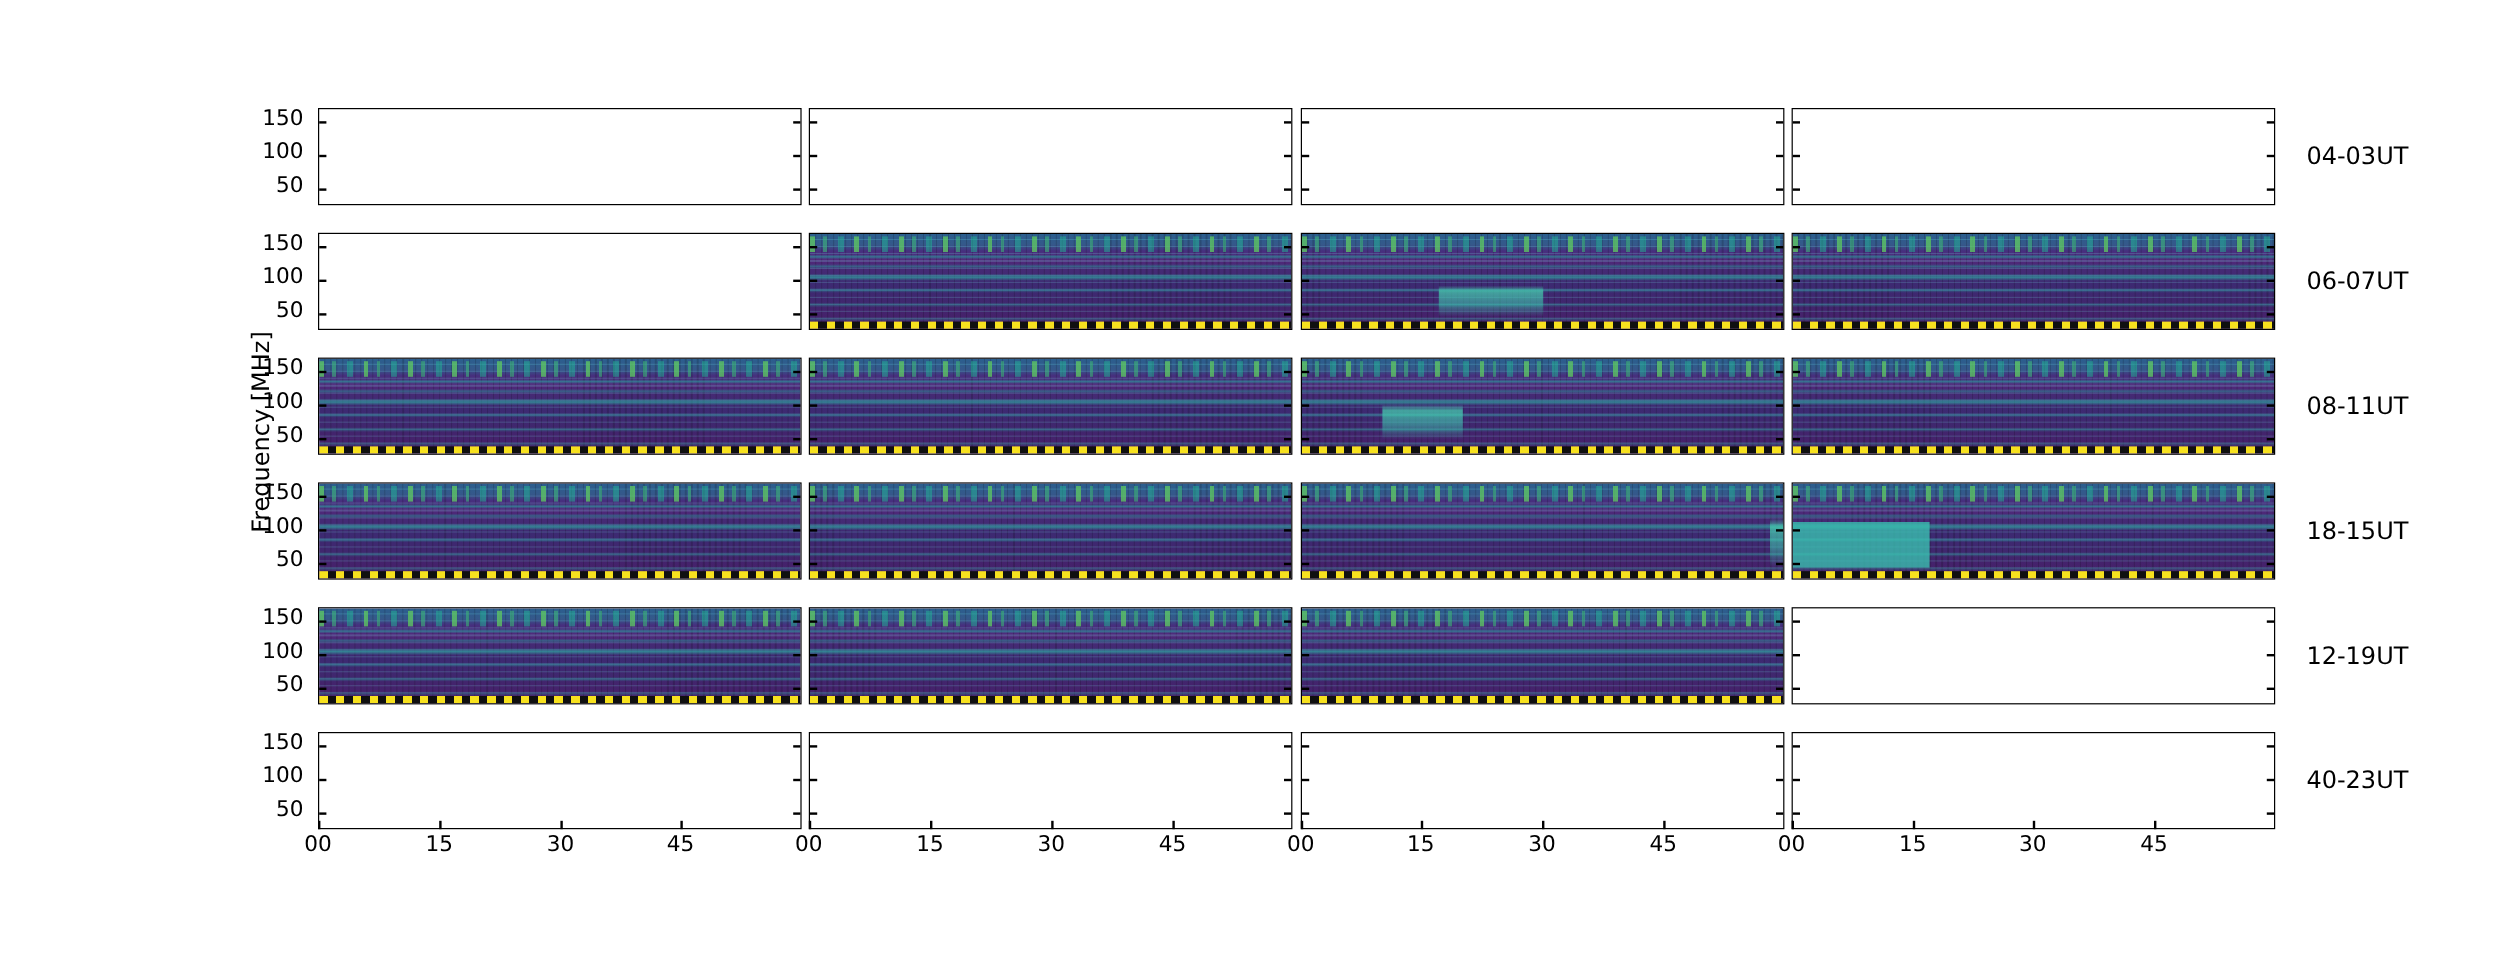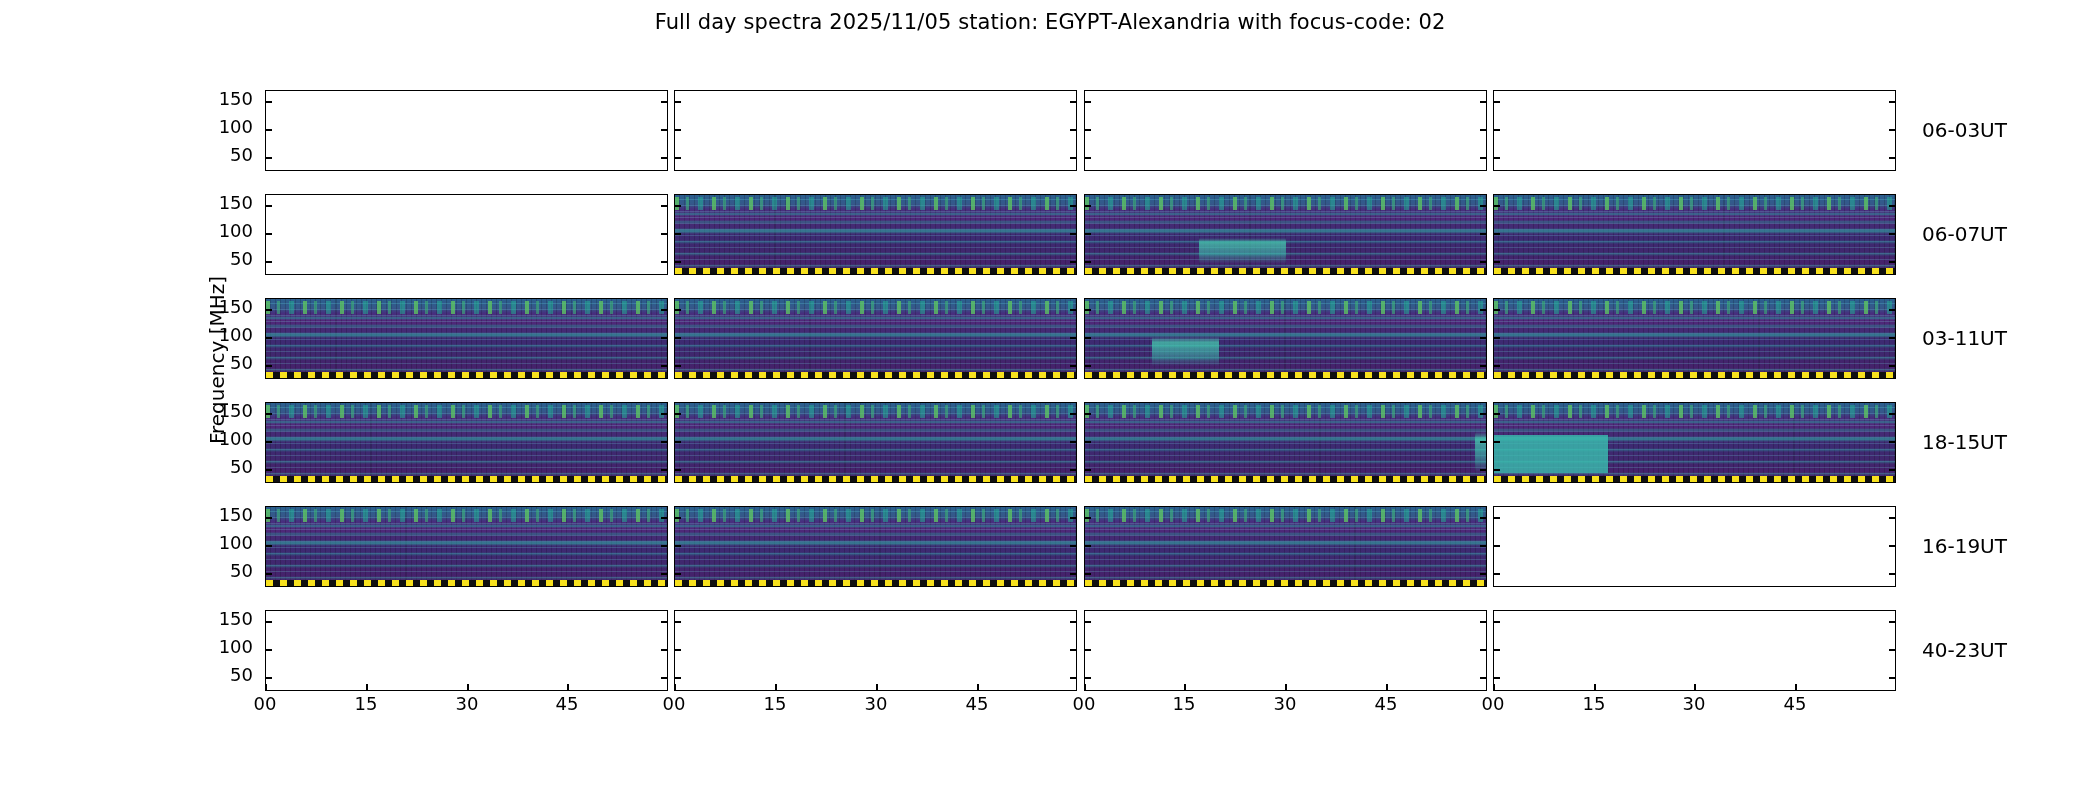--- a/index.html
+++ b/index.html
@@ -97,21 +97,20 @@
   .hl-burst{position:absolute;background:
       linear-gradient(180deg,rgba(60,200,180,.0) 0%,rgba(70,205,175,.75) 18%,
       rgba(60,195,175,.55) 60%,rgba(60,195,175,.0) 100%);}
   .hl-block{position:absolute;background:rgba(58,190,175,.80);}
 </style>
 </head>
 <body>
 
 <div id="fig">
 
-  <div id="title">Full day spectra 2025/11/05 station: EGYPT-Alexandria with focus-code: 02</div>
 
   <div id="ylabel">Frequency [MHz]</div>
 
   <div id="plotstack">
       <div class="row" style="left: 265px; top: 90px; width: 1631px;">
         <div class="cell" style="left: 0px; width: 403px;">
           <div class="tick-y" style="top: 10px;"></div>
           <div class="tick-y-l" style="top: 10px;"></div>
           <div class="tick-y" style="top: 38px;"></div>
           <div class="tick-y-l" style="top: 38px;"></div>
@@ -136,21 +135,21 @@
         </div>
         <div class="cell" style="left: 1228px; width: 403px;">
           <div class="tick-y" style="top: 10px;"></div>
           <div class="tick-y-l" style="top: 10px;"></div>
           <div class="tick-y" style="top: 38px;"></div>
           <div class="tick-y-l" style="top: 38px;"></div>
           <div class="tick-y" style="top: 66px;"></div>
           <div class="tick-y-l" style="top: 66px;"></div>
         </div>
       </div>
-      <div class="rowlabel" style="top: 117.5px;">06-03UT</div>
+      <div class="rowlabel" style="top: 117.5px;">04-03UT</div>
       <div class="ytlabel" style="left: 201px; top: 87.72px;">150</div>
       <div class="ytlabel" style="left: 201px; top: 116.07px;">100</div>
       <div class="ytlabel" style="left: 201px; top: 144.42px;">50</div>
       <div class="row" style="left: 265px; top: 194px; width: 1631px;">
         <div class="cell" style="left: 0px; width: 403px;">
           <div class="tick-y" style="top: 10px;"></div>
           <div class="tick-y-l" style="top: 10px;"></div>
           <div class="tick-y" style="top: 38px;"></div>
           <div class="tick-y-l" style="top: 38px;"></div>
           <div class="tick-y" style="top: 66px;"></div>
@@ -228,21 +227,21 @@
           <div class="spec" style="background-position: 477px 0px, 265px 0px, 0px 0px;"></div>
           <div class="dashstrip"></div>
           <div class="tick-y" style="top: 10px;"></div>
           <div class="tick-y-l" style="top: 10px;"></div>
           <div class="tick-y" style="top: 38px;"></div>
           <div class="tick-y-l" style="top: 38px;"></div>
           <div class="tick-y" style="top: 66px;"></div>
           <div class="tick-y-l" style="top: 66px;"></div>
         </div>
       </div>
-      <div class="rowlabel" style="top: 325.5px;">03-11UT</div>
+      <div class="rowlabel" style="top: 325.5px;">08-11UT</div>
       <div class="ytlabel" style="left: 201px; top: 295.72px;">150</div>
       <div class="ytlabel" style="left: 201px; top: 324.07px;">100</div>
       <div class="ytlabel" style="left: 201px; top: 352.42px;">50</div>
       <div class="row" style="left: 265px; top: 402px; width: 1631px;">
         <div class="cell" style="left: 0px; width: 403px;">
           <div class="spec" style="background-position: 189px 0px, 105px 0px, 0px 0px;"></div>
           <div class="dashstrip"></div>
           <div class="tick-y" style="top: 10px;"></div>
           <div class="tick-y-l" style="top: 10px;"></div>
           <div class="tick-y" style="top: 38px;"></div>
@@ -320,21 +319,21 @@
         </div>
         <div class="cell" style="left: 1228px; width: 403px;">
           <div class="tick-y" style="top: 10px;"></div>
           <div class="tick-y-l" style="top: 10px;"></div>
           <div class="tick-y" style="top: 38px;"></div>
           <div class="tick-y-l" style="top: 38px;"></div>
           <div class="tick-y" style="top: 66px;"></div>
           <div class="tick-y-l" style="top: 66px;"></div>
         </div>
       </div>
-      <div class="rowlabel" style="top: 533.5px;">16-19UT</div>
+      <div class="rowlabel" style="top: 533.5px;">12-19UT</div>
       <div class="ytlabel" style="left: 201px; top: 503.72px;">150</div>
       <div class="ytlabel" style="left: 201px; top: 532.07px;">100</div>
       <div class="ytlabel" style="left: 201px; top: 560.42px;">50</div>
       <div class="row" style="left: 265px; top: 610px; width: 1631px;">
         <div class="cell" style="left: 0px; width: 403px;">
           <div class="tick-y" style="top: 10px;"></div>
           <div class="tick-y-l" style="top: 10px;"></div>
           <div class="tick-y" style="top: 38px;"></div>
           <div class="tick-y-l" style="top: 38px;"></div>
           <div class="tick-y" style="top: 66px;"></div>

